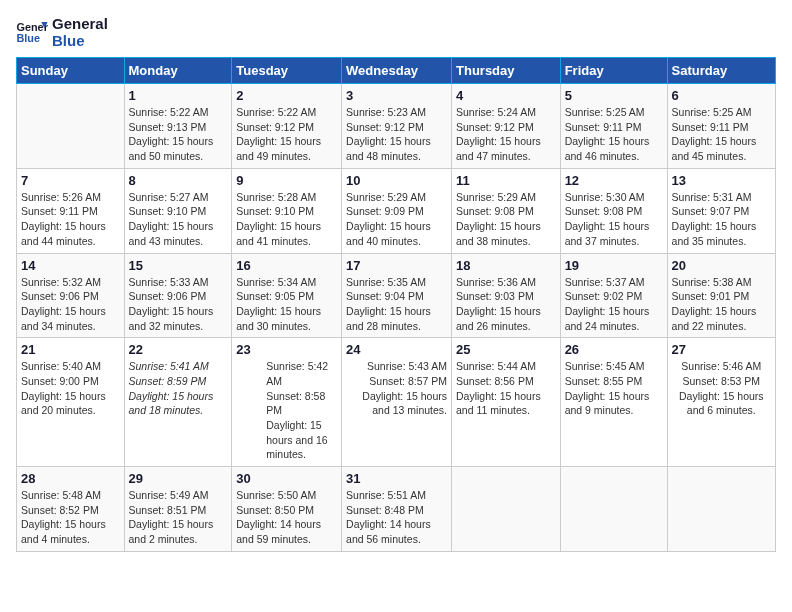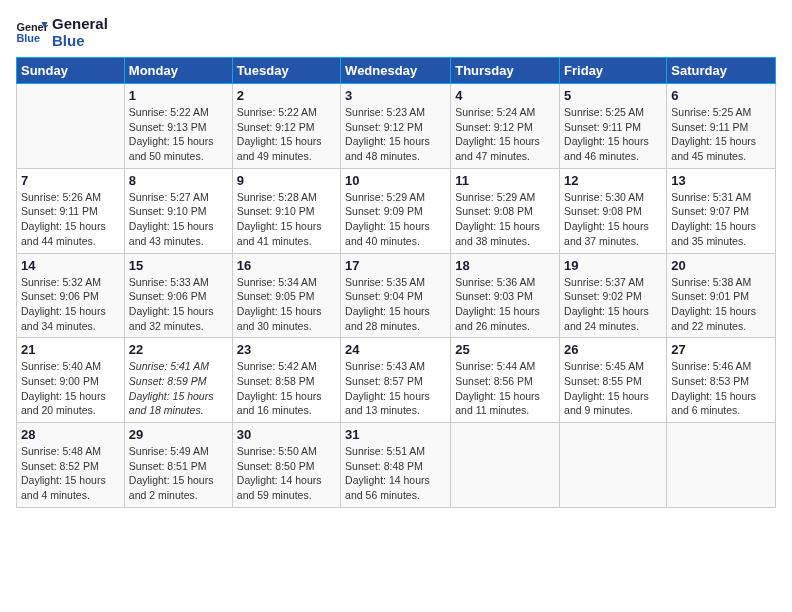--- a/index.html
+++ b/index.html
@@ -250,45 +250,45 @@
 Daylight: 15 hours and 20 minutes.</div>
         </td>
         <td>
           <span class="day-number">22</span>
           <div class="day-info" style="white-space: pre-line; font-style: italic;">Sunrise: 5:41 AM
 Sunset: 8:59 PM
 Daylight: 15 hours and 18 minutes.</div>
         </td>
         <td>
           <span class="day-number">23</span>
-          <div class="day-info" style="white-space: pre-line;">Sunrise: 5:42 AM
+          <div class="day-info" style="white-space: pre-line; margin-left: 30px;">Sunrise: 5:42 AM
 Sunset: 8:58 PM
 Daylight: 15 hours and 16 minutes.</div>
         </td>
         <td>
           <span class="day-number">24</span>
-          <div class="day-info" style="white-space: pre-line;">Sunrise: 5:43 AM
+          <div class="day-info" style="white-space: pre-line; text-align: right;">Sunrise: 5:43 AM
 Sunset: 8:57 PM
 Daylight: 15 hours and 13 minutes.</div>
         </td>
         <td>
           <span class="day-number">25</span>
           <div class="day-info" style="white-space: pre-line;">Sunrise: 5:44 AM
 Sunset: 8:56 PM
 Daylight: 15 hours and 11 minutes.</div>
         </td>
         <td>
           <span class="day-number">26</span>
           <div class="day-info" style="white-space: pre-line;">Sunrise: 5:45 AM
 Sunset: 8:55 PM
 Daylight: 15 hours and 9 minutes.</div>
         </td>
         <td>
           <span class="day-number">27</span>
-          <div class="day-info" style="white-space: pre-line;">Sunrise: 5:46 AM
+          <div class="day-info" style="white-space: pre-line; text-align: center;">Sunrise: 5:46 AM
 Sunset: 8:53 PM
 Daylight: 15 hours and 6 minutes.</div>
         </td>
       </tr>
       <tr>
         <td>
           <span class="day-number">28</span>
           <div class="day-info" style="white-space: pre-line;">Sunrise: 5:48 AM
 Sunset: 8:52 PM
 Daylight: 15 hours and 4 minutes.</div>

